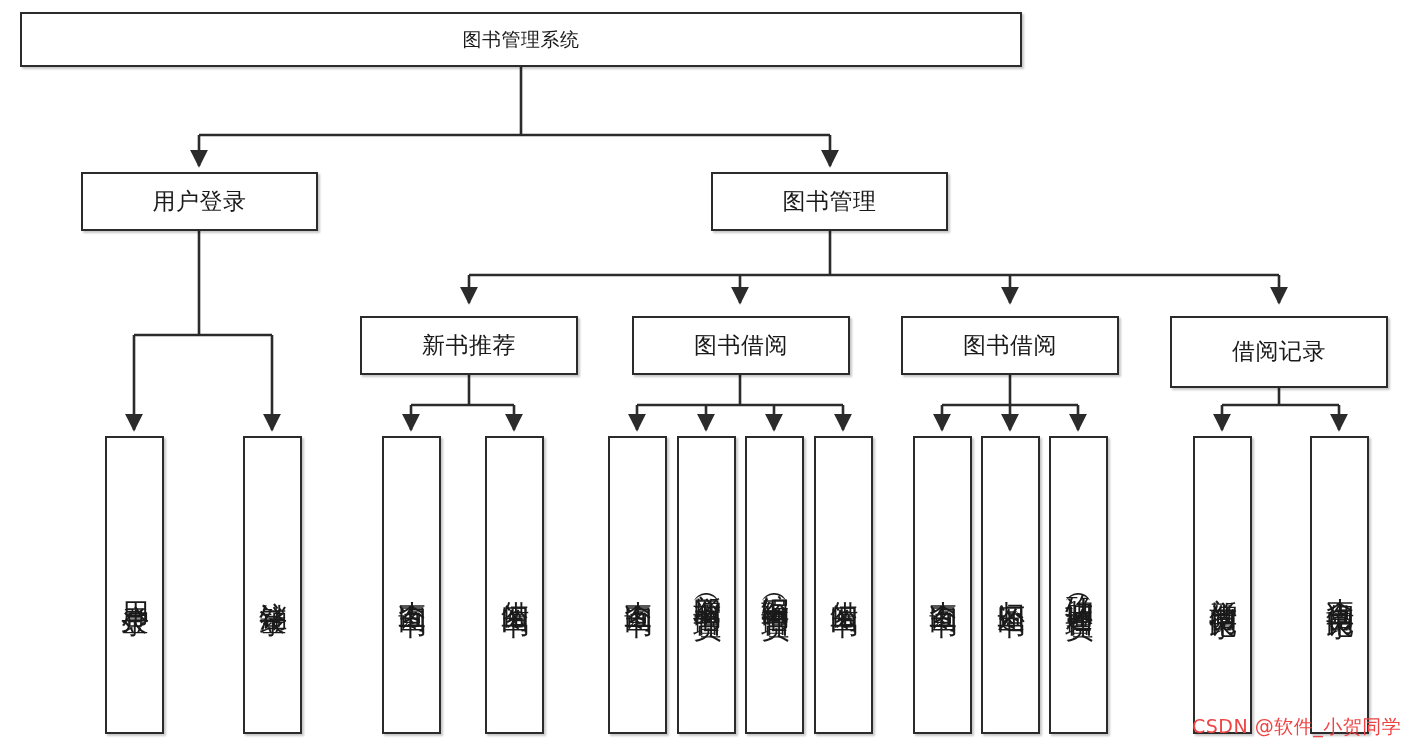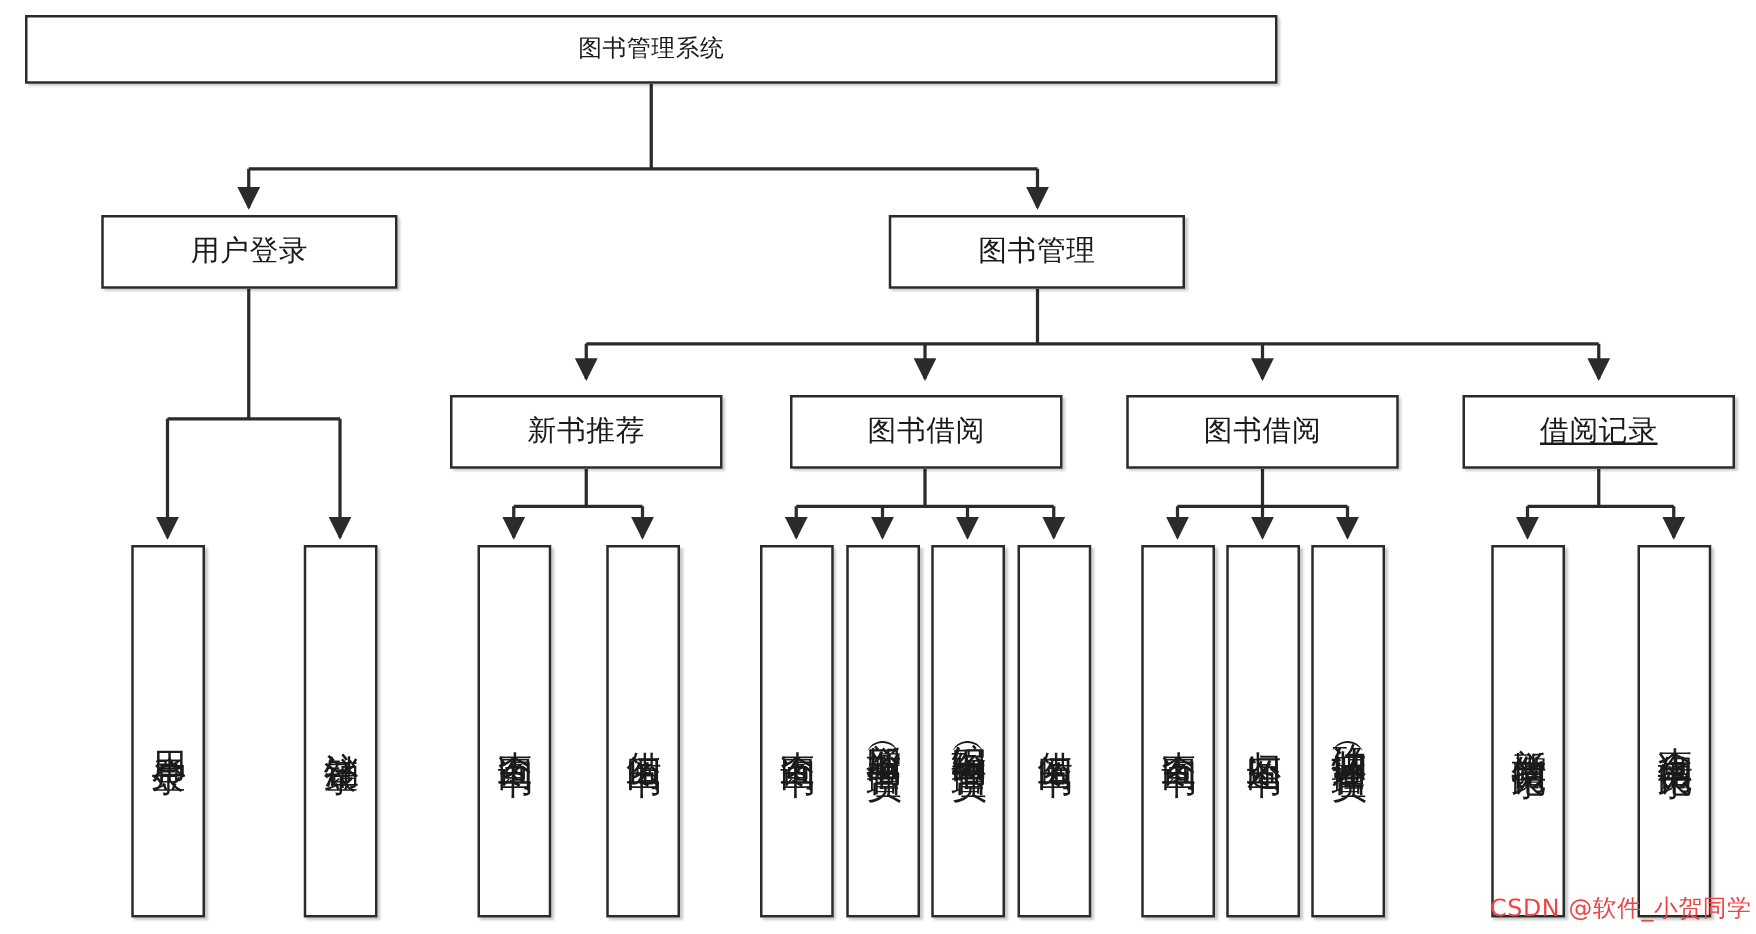--- a/index.html
+++ b/index.html
@@ -141,21 +141,21 @@
 
   <div class="node horiz" style="left:632px; top:316px; width:218px; height:59px;">
     <span class="label">图书借阅</span>
   </div>
   <div class="node horiz" style="left:360px; top:316px; width:218px; height:59px;">
     <span class="label">新书推荐</span>
   </div>
   <div class="node horiz" style="left:901px; top:316px; width:218px; height:59px;">
     <span class="label">图书借阅</span>
   </div>
-  <div class="node horiz" style="left:1170px; top:316px; width:218px; height:59px;text-decoration:underline;">
+  <div class="node horiz" style="left:1170px; top:316px; width:218px; height:72px;">
     <span class="label">借阅记录</span>
   </div>
 
   <div class="node vert" style="left:105px; top:436px; width:59px; height:298px;">
     <span class="label">用户登录</span>
   </div>
   <div class="node vert" style="left:243px; top:436px; width:59px; height:298px;">
     <span class="label">注销登录</span>
   </div>
 

